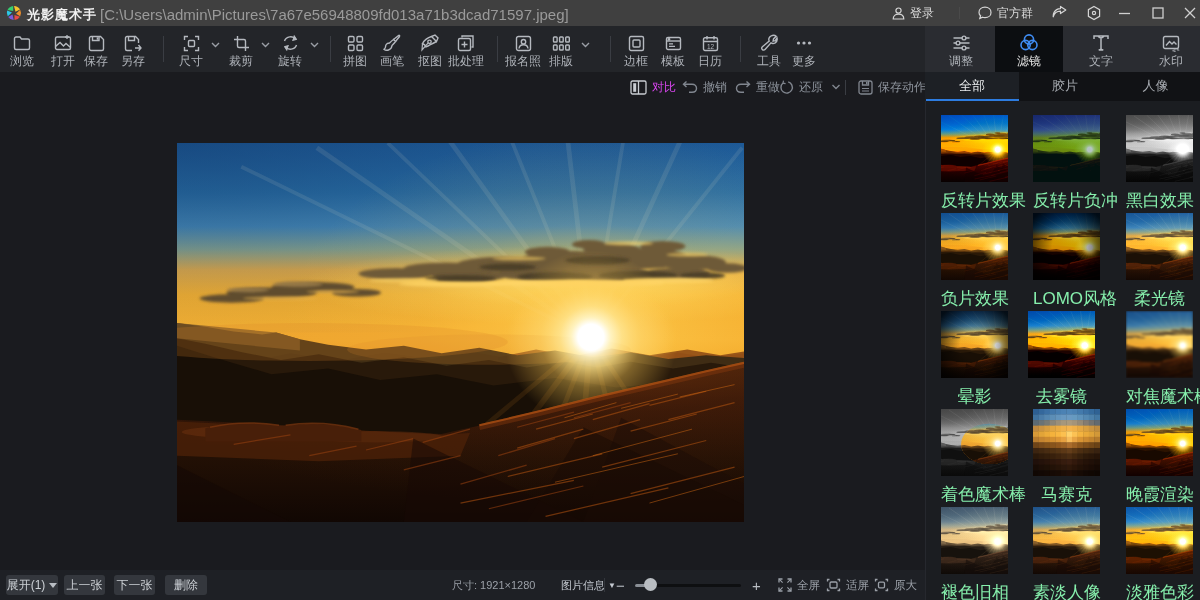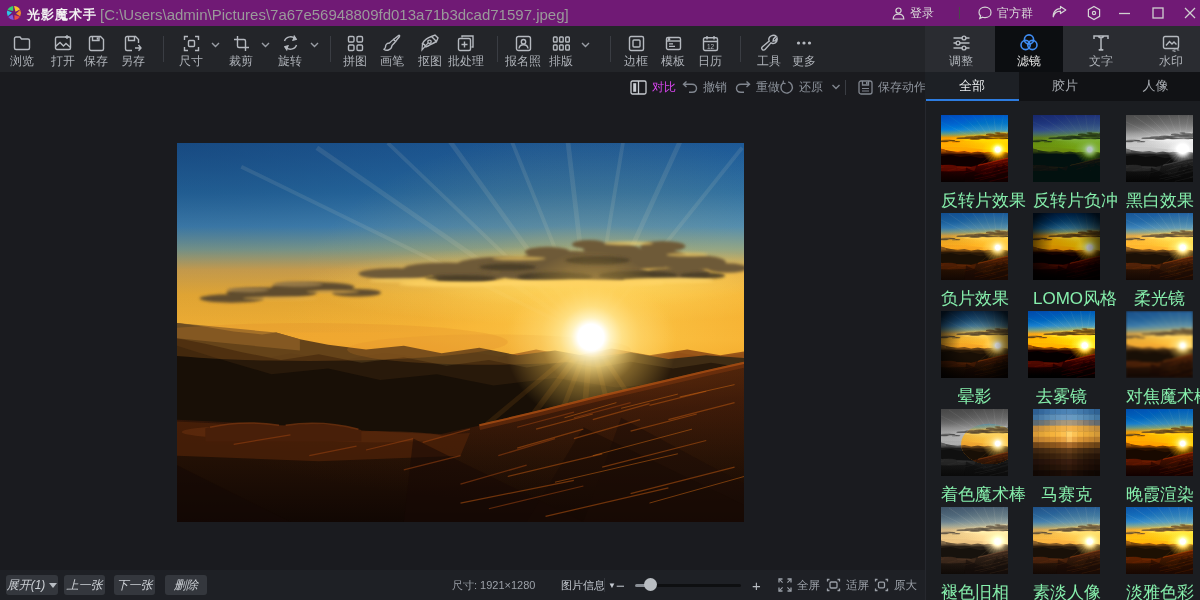--- a/index.html
+++ b/index.html
@@ -1,21 +1,21 @@
 <!DOCTYPE html>
 <html><head>
 <meta charset="utf-8">
 <style>
 * { margin:0; padding:0; box-sizing:border-box; }
 html,body { width:1200px; height:600px; overflow:hidden; background:#1a1b1f;
   font-family:"Liberation Sans", sans-serif; }
 #app { position:relative; width:1200px; height:600px; }
 
 
-#titlebar { position:absolute; left:0; top:0; width:1200px; height:26px; background:#701a75; }
+#titlebar { position:absolute; left:0; top:0; width:1200px; height:26px; background:#404040; }
 #titlebar .logo { position:absolute; left:6px; top:5px; }
 #titlebar .appname { position:absolute; left:27px; top:6px; color:#f2f2f2; font-size:13px; font-weight:bold; letter-spacing:1px;}
 #titlebar .path { position:absolute; left:100px; top:6px; color:#9a9a9a; font-size:15px; }
 .tbi { position:absolute; top:0; height:26px; display:flex; align-items:center; color:#dadada; font-size:12px; }
 .winbtn { color:#cfcfcf; }
 
 
 #toolbar { position:absolute; left:0; top:26px; width:1200px; height:46px; background:#232529; }
 #toolbar .rightbg { position:absolute; left:925px; top:0; width:275px; height:46px; background:#2a2c31; }
 .tool { position:absolute; top:0; width:60px; height:46px; display:flex; flex-direction:column; align-items:center; }
@@ -37,21 +37,21 @@
 #tabs .tab { position:absolute; top:0; height:29px; line-height:27px; text-align:center; font-size:13px; color:#a9adb3; }
 #tabs .tab.active { background:#1d2025; color:#e8eaec; }
 #tabs .underline { position:absolute; left:1px; top:27px; width:93px; height:2px; background:#2d7ce0; }
 .cell { position:absolute; width:67px; text-align:center; }
 .cell .th { width:67px; height:67px; overflow:hidden; position:relative; }
 .cell .th svg { display:block; }
 .cell .nm { margin-top:7px; font-size:17px; color:#86efac; white-space:nowrap; }
 
 
 #bottombar { position:absolute; left:0; top:570px; width:925px; height:30px; background:#1e2025; }
-.bbtn { position:absolute; top:5px; height:20px; background:#34373d; border-radius:3px; color:#cdd1d6; font-size:12px; display:flex; align-items:center; justify-content:center;font-style:italic; }
+.bbtn { position:absolute; top:5px; height:20px; background:#34373d; border-radius:3px; color:#cdd1d6; font-size:12px; display:flex; align-items:center; justify-content:center; }
 .btext { position:absolute; top:0; height:30px; display:flex; align-items:center; font-size:11.5px; color:#9ba0a8; }
 </style>
 </head>
 <body>
 <div id="app">
 
 <div id="titlebar">
   <svg class="logo" width="16" height="16" viewBox="0 0 16 16">
     <g transform="translate(8,8)">
       <path d="M0,-7 A7,7 0 0 1 6,-3.5 L1.5,-1.2 Z" fill="#f6c12e"></path>

